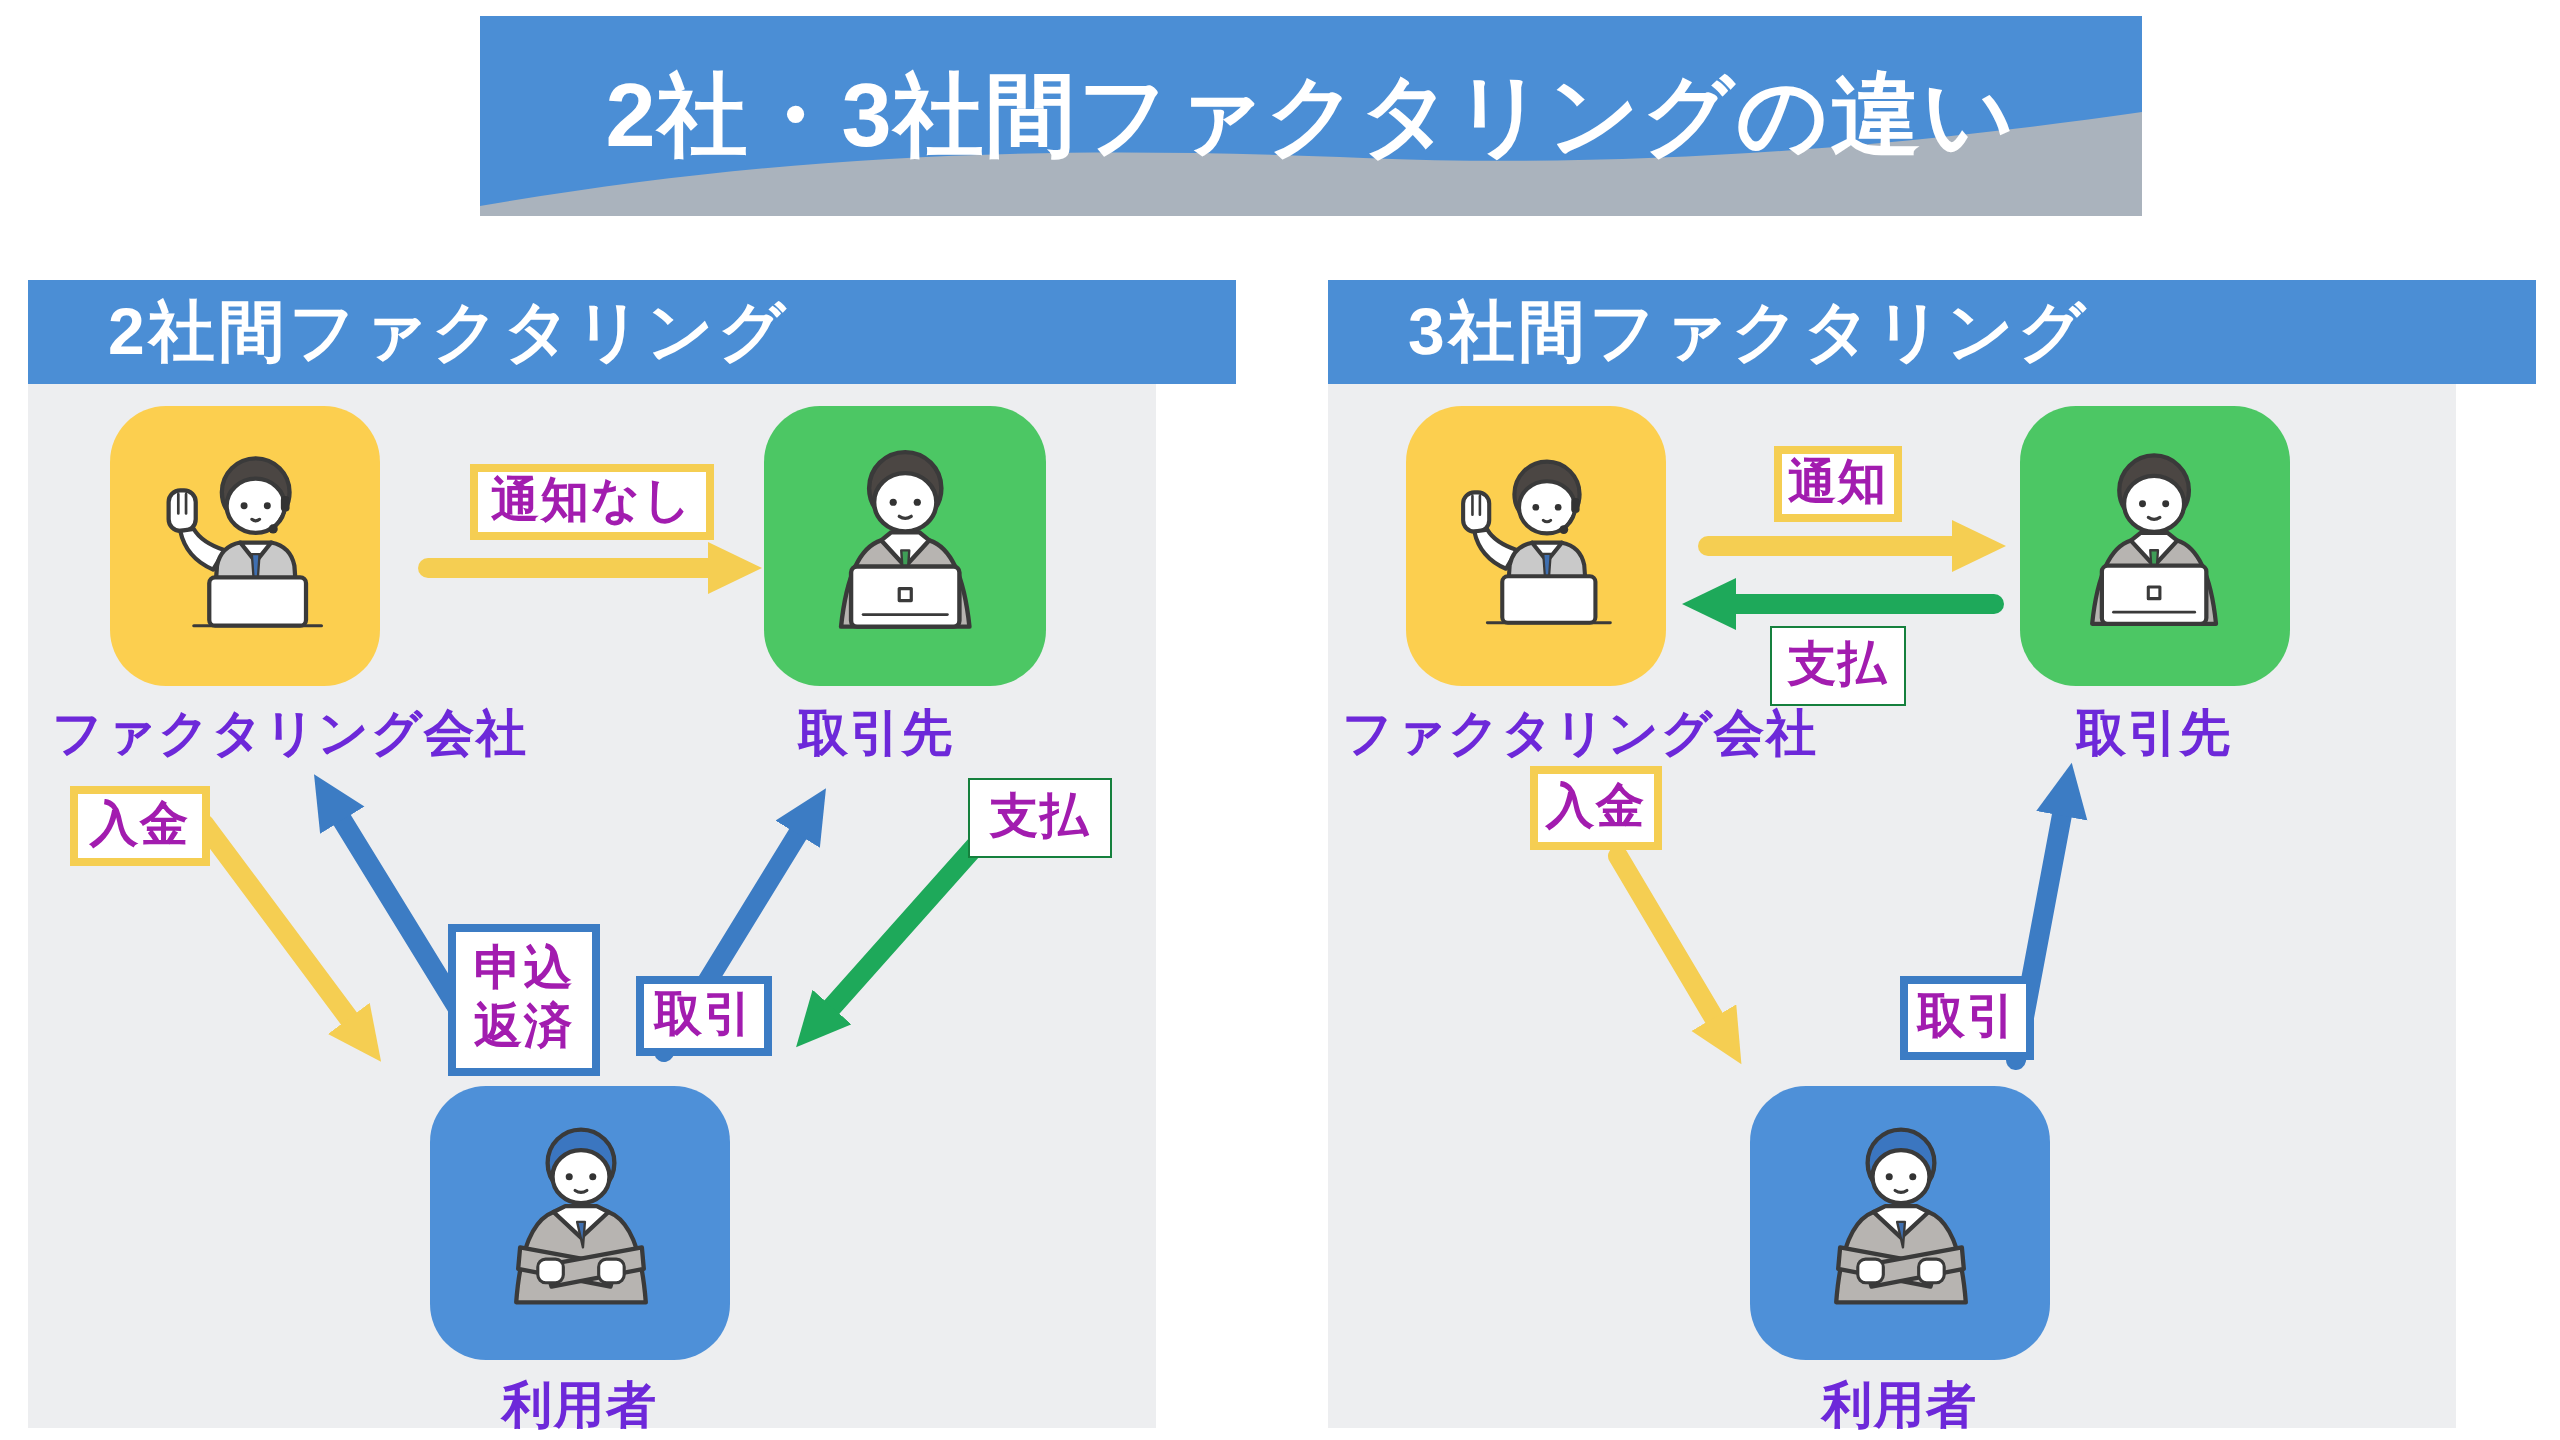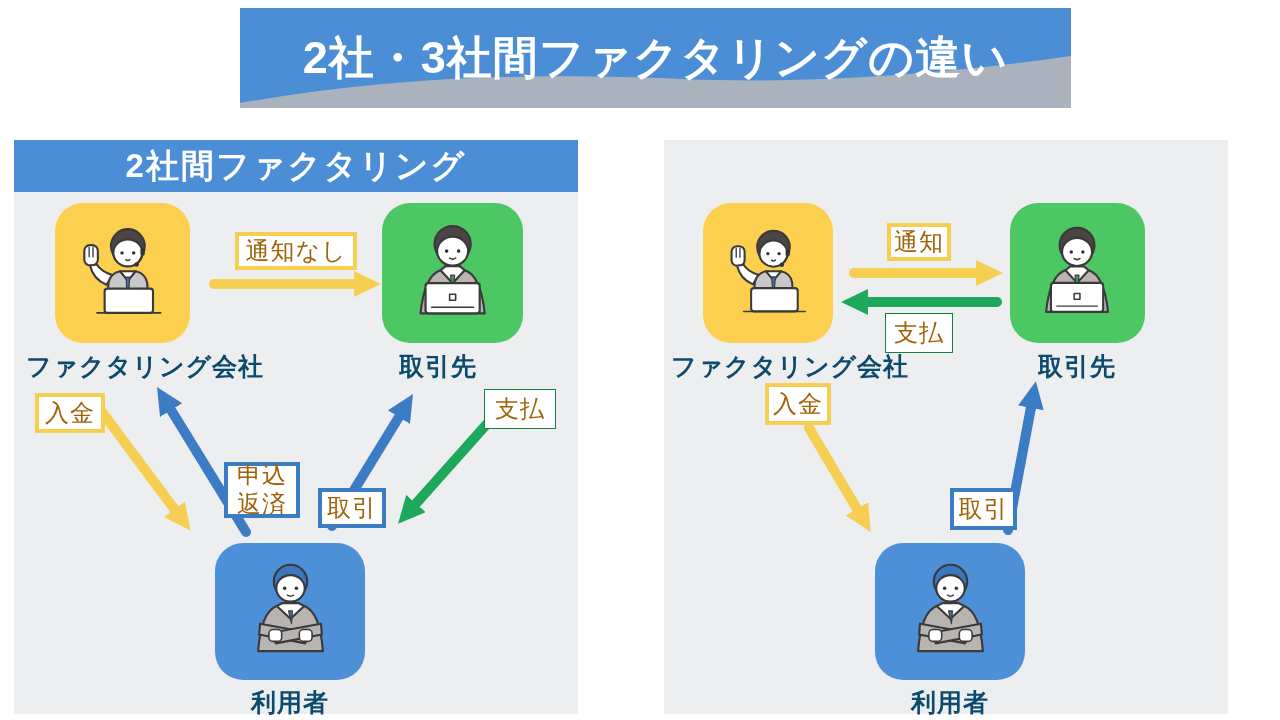--- a/index.html
+++ b/index.html
@@ -5,28 +5,28 @@
   html,body{margin:0;padding:0;background:#ffffff;}
   body{width:1280px;height:720px;position:relative;overflow:hidden;
        font-family:"Liberation Sans","DejaVu Sans",sans-serif;}
   .banner{position:absolute;left:240px;top:8px;width:831px;height:100px;background:#4b8ed5;overflow:hidden;}
   .banner svg.wave{position:absolute;left:0;top:0;width:100%;height:100%;}
   .banner-title{position:relative;width:100%;height:100%;line-height:100px;text-align:center;
         color:#ffffff;font-size:45px;font-weight:800;letter-spacing:1px;white-space:nowrap;}
   .panel{position:absolute;top:140px;width:564px;height:574px;background:#edeef0;}
   .panel.left{left:14px;} .panel.right{left:664px;}
   .panel-header{position:absolute;left:0;top:0;width:100%;height:52px;background:#4b8ed5;
-        color:#fff;font-size:33px;font-weight:800;text-align:center;line-height:51px;letter-spacing:2px;}
+        color:#fff;font-size:33px;font-weight:800;line-height:51px;letter-spacing:2px;padding-left:40px;}
   .arrows{position:absolute;left:0;top:0;width:564px;height:574px;}
   .node{position:absolute;border-radius:28px;}
   .node svg{position:absolute;left:7%;top:7%;width:86%;height:86%;}
   .n-yellow{background:#fccf4f;} .n-green{background:#4cc764;} .n-blue{background:#4e90d8;}
-  .nlabel{position:absolute;transform:translateX(-50%);font-size:25px;font-weight:800;color:#0c4a6e;
+  .nlabel{position:absolute;transform:translateX(-50%);font-size:25px;font-weight:800;color:#6d28d9;
         white-space:nowrap;letter-spacing:1px;}
-  .elabel{position:absolute;background:#ffffff;color:#a16207;font-weight:400;font-size:24px;
+  .elabel{position:absolute;background:#ffffff;color:#a21caf;font-weight:700;font-size:24px;
         display:flex;flex-direction:column;align-items:center;justify-content:center;
         box-sizing:border-box;line-height:1.2;letter-spacing:1px;}
   .elabel.y{border:4px solid #f5ce52;} .elabel.b{border:4px solid #3c7cc4;} .elabel.g{border:1px solid #15803d;}
 </style>
 </head>
 <body>
 
 <svg width="0" height="0" style="position:absolute" aria-hidden="true">
   <defs>
     <marker id="mY" markerUnits="userSpaceOnUse" markerWidth="28" markerHeight="28" refX="6" refY="13" orient="auto">
@@ -129,36 +129,37 @@
         <use href="#p-user"></use>
       </svg>
   </div>
 
   <div class="nlabel" style="left:131px;top:210px;">ファクタリング会社</div>
   <div class="nlabel" style="left:424px;top:210px;">取引先</div>
   <div class="nlabel" style="left:276px;top:546px;">利用者</div>
 
   <div class="elabel y" style="left:221px;top:92px;width:122px;height:38px;">通知なし</div>
   <div class="elabel y" style="left:21px;top:253px;width:70px;height:40px;">入金</div>
-  <div class="elabel b" style="left:210px;top:322px;width:76px;height:56px;">
+  <div class="elabel b" style="left:210px;top:322px;width:76px;height:76px;">
     <span>申込</span>
     <span>返済</span>
   </div>
   <div class="elabel b" style="left:304px;top:348px;width:68px;height:40px;">取引</div>
   <div class="elabel g" style="left:470px;top:249px;width:72px;height:40px;">支払</div>
 </section>
 
 <section class="panel right">
   <svg class="arrows" viewBox="0 0 564 574">
     <path d="M190,133 L318,133" stroke="#f5ce52" stroke-width="10" stroke-linecap="round" fill="none" marker-end="url(#mY)"></path>
     <path d="M333,162 L198,162" stroke="#1ea95a" stroke-width="10" stroke-linecap="round" fill="none" marker-end="url(#mG)"></path>
     <path d="M145,288 L196,374" stroke="#f5ce52" stroke-width="10" stroke-linecap="round" fill="none" marker-end="url(#mY)"></path>
     <path d="M344,390 L368,262" stroke="#3c7cc4" stroke-width="10" stroke-linecap="round" fill="none" marker-end="url(#mB)"></path>
   </svg>
 
+  <div class="panel-header">3社間ファクタリング</div>
 
   <div class="node n-yellow" style="left:39px;top:63px;width:130px;height:140px;">
     <svg>
         <use href="#p-operator"></use>
       </svg>
   </div>
   <div class="node n-green" style="left:346px;top:63px;width:135px;height:140px;">
     <svg>
         <use href="#p-client"></use>
       </svg>

